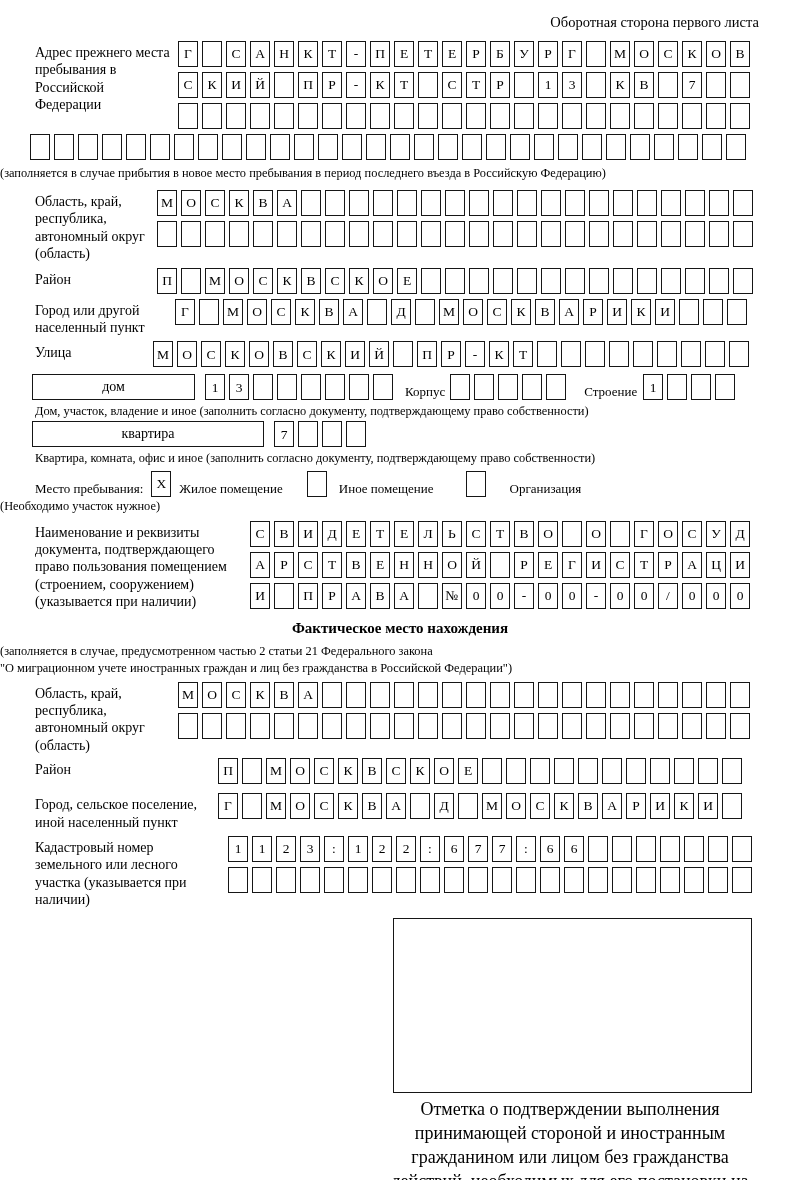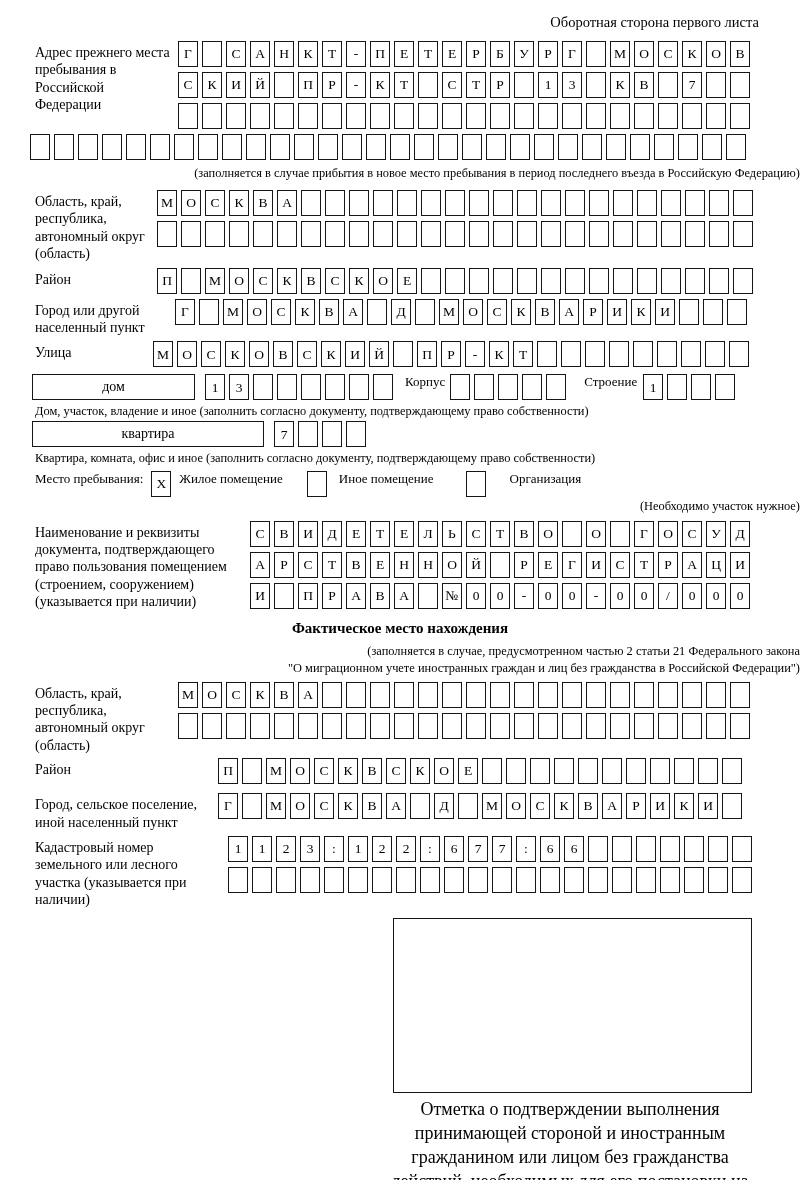--- a/index.html
+++ b/index.html
@@ -7,23 +7,23 @@
     font-family:"Liberation Serif","DejaVu Serif",serif}
   .page{width:800px;height:1180px;overflow:hidden;background:#fff;position:relative}
   .hdr{padding:14px 41px 0 0;text-align:right;font-size:14.5px}
   .cells{display:flex;flex:0 0 auto}
   .cells + .cells{margin-top:5px}
   .cell{flex:0 0 auto;width:20px;height:26px;border:1.6px solid #161616;margin-right:4px;
     display:flex;align-items:center;justify-content:center;font-size:13.5px;line-height:1}
   .field{display:flex;align-items:flex-start;margin-left:35px}
   .flabel{flex:0 0 auto;font-size:14px;line-height:1.24;padding-top:3px;padding-right:6px}
   .note{font-size:12.4px;line-height:1.3}
-  .center{text-align:right}
+  .center{text-align:left}
   .h2{font-weight:bold;font-size:15px;text-align:center}
-  .row{display:flex;align-items:flex-start}
+  .row{display:flex;align-items:flex-end}
   .bigbox{border:1.6px solid #161616;height:26px;display:flex;align-items:center;
     justify-content:center;font-size:14px;flex:0 0 auto}
   .inline-label{font-size:13px;flex:0 0 auto}
   .stampbox{width:359px;height:175px;border:1.8px solid #161616;margin:10px 0 0 393px}
   .caption{width:386px;margin:5px 0 0 377px;text-align:center;font-size:18px;line-height:1.32}
 </style>
 </head>
 <body>
 
 <div class="page">

